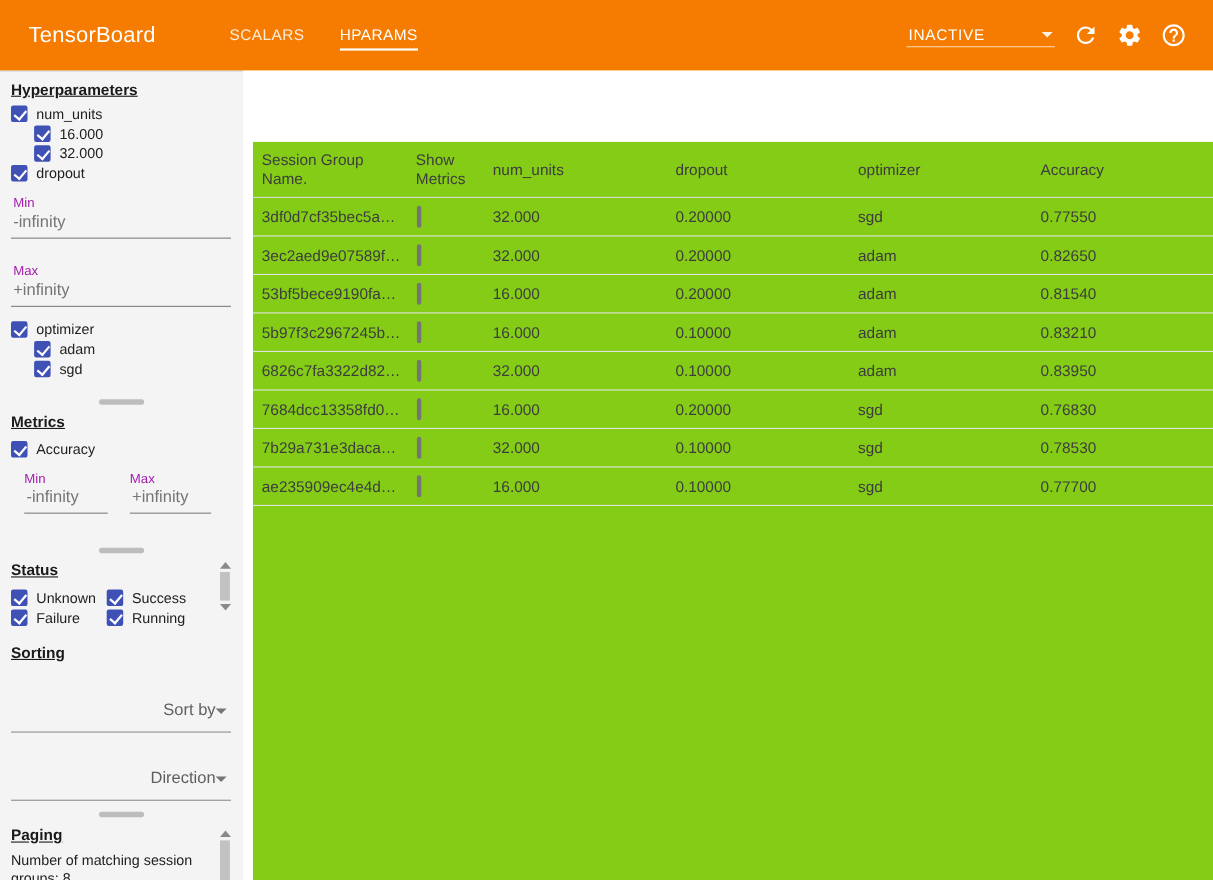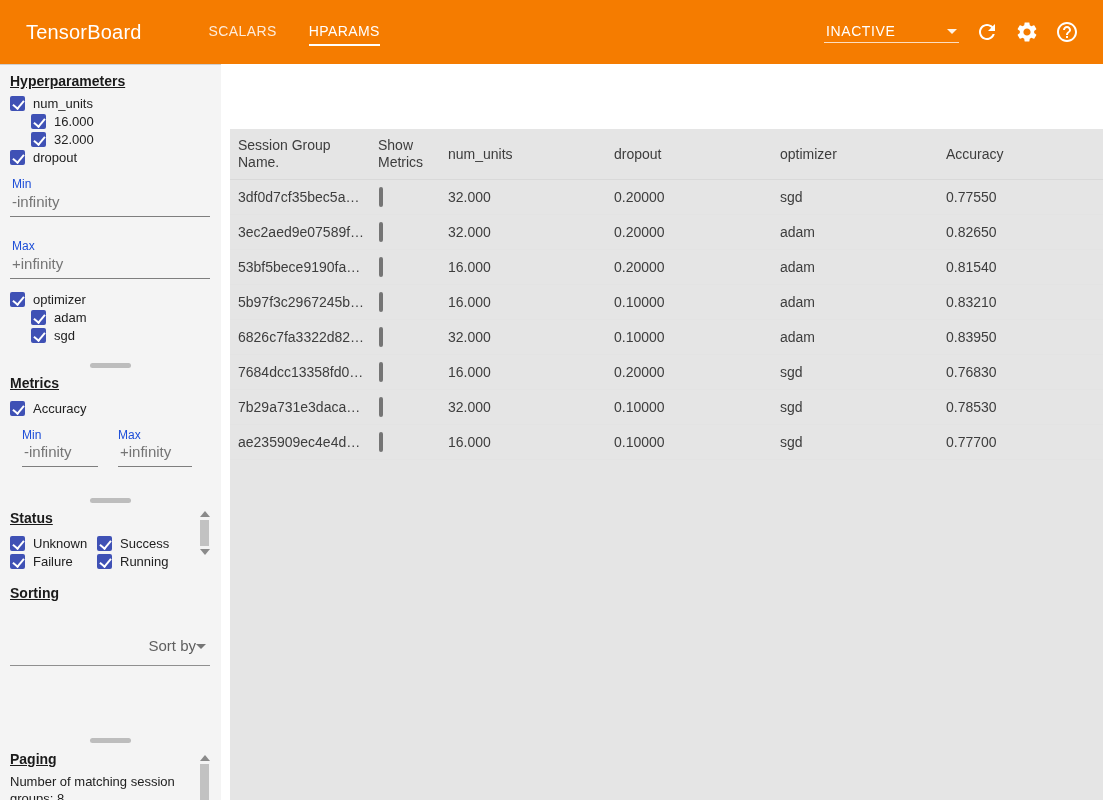--- a/index.html
+++ b/index.html
@@ -20,40 +20,40 @@
   .icon-btn { width: 24px; height: 24px; display: flex; cursor: pointer; }
   .icon-btn svg { width: 24px; height: 24px; fill: #fff; }
 
   
   .sidebar { position: absolute; top: 64px; left: 0; width: 221px; bottom: 0; background: #f4f4f4; border-top: 1px solid #cfcfcf; overflow: hidden; }
   .sec-h { position: absolute; left: 10px; font-size: 14px; font-weight: 700; color: #1a1a1a; text-decoration: underline; line-height: 16px; white-space: nowrap; }
   .cbrow { position: absolute; display: flex; align-items: center; gap: 8px; height: 18px; font-size: 13px; color: #212121; cursor: pointer; white-space: nowrap; }
   .cb { width: 15px; height: 15px; border: 2px solid #757575; border-radius: 2px; position: relative; flex: none; }
   .cb.checked { background: #3f51b5; border-color: #3f51b5; }
   .cb.checked::after { content: ""; position: absolute; left: 3px; top: 0; width: 5px; height: 9px; border: 2px solid #fff; border-top: 0; border-left: 0; transform: rotate(40deg); }
-  .minilabel { position: absolute; font-size: 12px; color: #1d4ed8; }
+  .minilabel { position: absolute; font-size: 12px; color: #a21caf; }
   .txtfield { position: absolute; font-size: 15px; color: #757575; border-bottom: 1px solid #7e7e7e; padding: 0 0 4px 2px; height: 24px; cursor: text; white-space: nowrap; overflow: hidden; }
   .selectfield { position: absolute; display: flex; align-items: flex-start; justify-content: flex-end; border-bottom: 1px solid #8f8f8f; padding: 0 4px 8px 2px; font-size: 15px; color: #5f5f5f; height: 29px; cursor: pointer; }
   .selectfield .caret-down { border-top-color: #757575; margin-top: 7px; }
   .handle { position: absolute; left: 90px; width: 41px; height: 5px; background: #bdbdbd; border-radius: 2.5px; cursor: row-resize; }
   .sbar { position: absolute; left: 199px; width: 11px; display: flex; flex-direction: column; align-items: center; }
   .sarrow { width: 0; height: 0; border-left: 5px solid transparent; border-right: 5px solid transparent; }
   .sarrow.up { border-bottom: 6px solid #8a8a8a; }
   .sarrow.down { border-top: 6px solid #8a8a8a; }
   .sthumb { width: 9px; background: #c2c2c2; margin: 3px 0; }
   .paging-text { position: absolute; font-size: 13px; line-height: 17px; color: #212121; }
 
   
   .main { position: absolute; top: 64px; left: 230px; right: 0; bottom: 0; background: #fff; }
   .view-tabs { height: 65px; background: #f57c00; display: flex; border-top: 1px solid rgba(255,255,255,.4); box-shadow: 0 2px 3px rgba(0,0,0,.14); position: relative; z-index: 2; }
   .view-tab { display: flex; align-items: center; justify-content: center; font-size: 14px; letter-spacing: .35px; color: rgba(255,255,255,.85); position: relative; cursor: pointer; }
   .view-tab.w1 { width: 26%; } .view-tab.w2 { width: 35%; } .view-tab.w3 { width: 39%; }
   .view-tab.active { color: #fff; }
   .view-tab.active::after { content: ""; position: absolute; left: 0; right: 0; bottom: 4px; height: 2px; background: #fff; }
-  .tbl { position: absolute; top: 65px; left: 0; right: 0; bottom: 0; background: #e5e5e5; }
+  .tbl { position: absolute; top: 65px; left: 0; right: 0; bottom: 0; background: #84cc16; }
   .thead, .trow { display: grid; grid-template-columns: 140px 70px 166px 166px 166px 1fr; padding-left: 8px; align-items: center; }
   .thead { height: 51px; border-bottom: 1px solid #d9d9d9; font-size: 14px; color: #3d3d3d; }
   .thead .th { padding-right: 14px; line-height: 17px; cursor: pointer; }
   .trow { height: 35px; border-bottom: 1px solid #e3e3e3; font-size: 14px; color: #3d3d3d; }
   .td.name { white-space: nowrap; overflow: hidden; padding-right: 6px; }
   .cbx { width: 18px; height: 18px; border: 2px solid #757575; border-radius: 2px; cursor: pointer; margin-left: 1px; }
 </style>
 </head>
 <body>
 
@@ -166,20 +166,24 @@
       <span class="sarrow up"></span>
       <span class="sthumb" style="height:26px"></span>
       <span class="sarrow down"></span>
     </div>
 
     <h3 class="sec-h" style="top:520px">Sorting</h3>
     <div class="selectfield" style="top:572px;left:10px;width:200px">
       <span>Sort by</span>
       <span class="caret-down"></span>
     </div>
+    <div class="selectfield" style="top:634px;left:10px;width:200px">
+      <span>Direction</span>
+      <span class="caret-down"></span>
+    </div>
 
     <div class="handle" style="top:673px"></div>
 
     <h3 class="sec-h" style="top:686px">Paging</h3>
     <div class="paging-text" style="top:708px;left:10px;width:186px">Number of matching session groups: 8</div>
     <div class="sbar" style="top:690px">
       <span class="sarrow up"></span>
       <span class="sthumb" style="height:70px"></span>
     </div>
 

